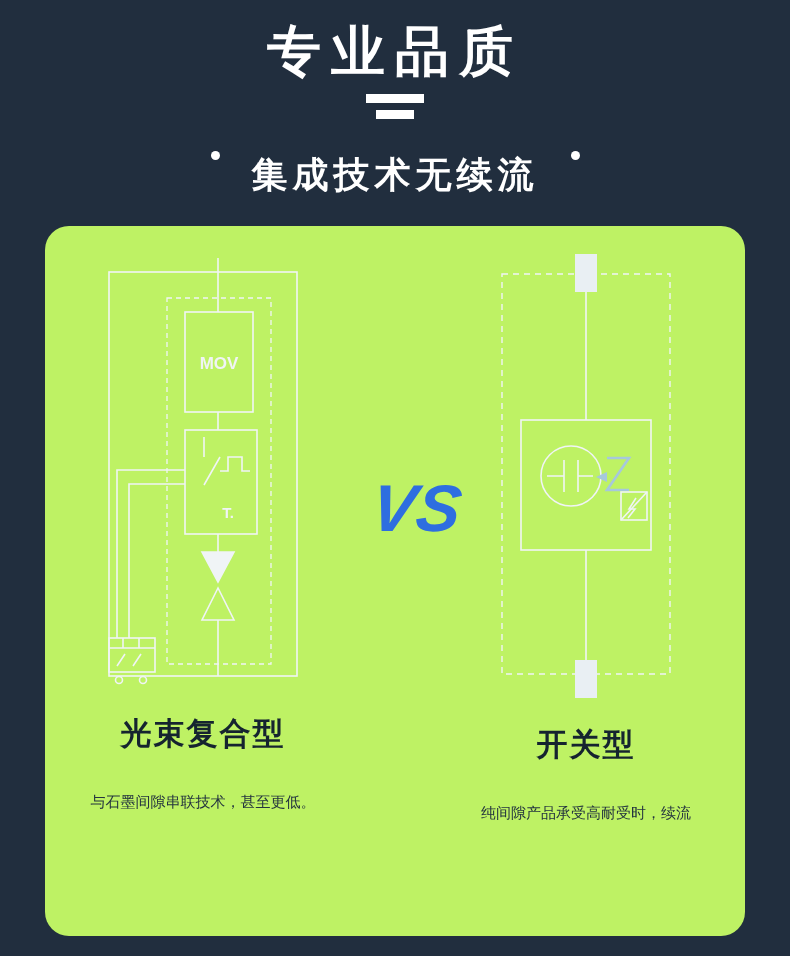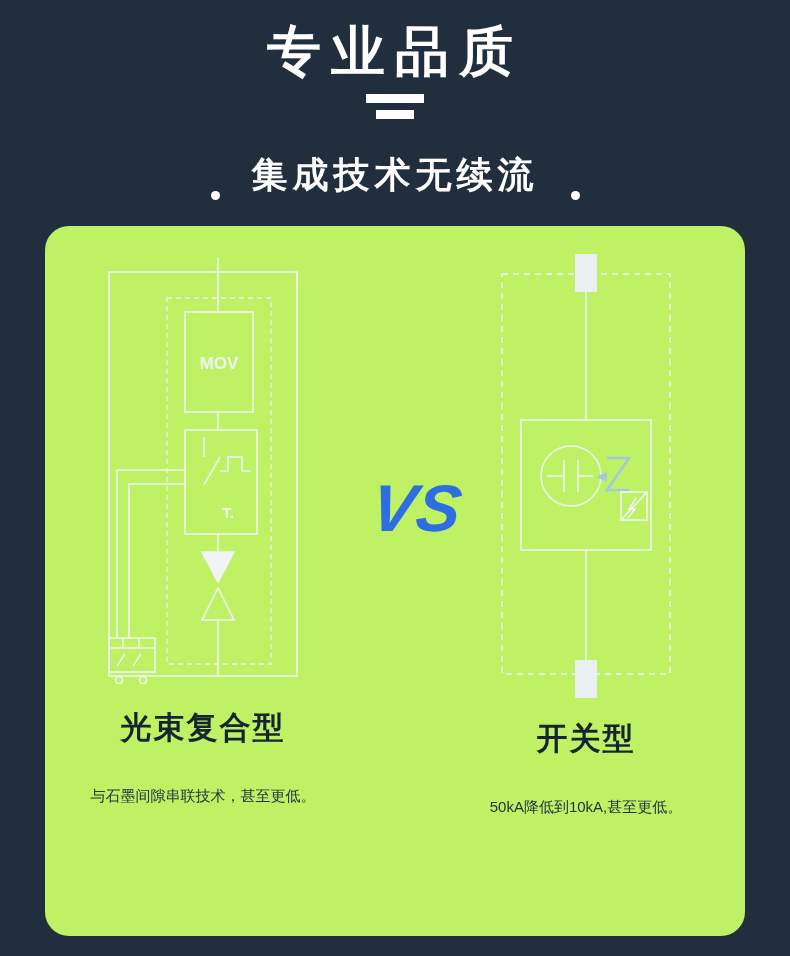--- a/index.html
+++ b/index.html
@@ -14,40 +14,40 @@
   .header{text-align:center;padding-top:20px;}
   .title{
     color:#ffffff;font-size:54px;font-weight:bold;
     letter-spacing:10px;line-height:1.15;
   }
   .bar{background:#ffffff;margin:0 auto;}
   .bar1{width:58px;height:9px;margin-top:12px;}
   .bar2{width:38px;height:9px;margin-top:7px;}
   .subtitle-row{
     margin-top:32px;
-    display:flex;align-items:flex-end;justify-content:center;gap:32px;
+    display:flex;align-items:flex-start;justify-content:center;gap:32px;
   }
   .dot{width:9px;height:9px;border-radius:50%;background:#ffffff;flex:0 0 auto;}
   .subtitle{
     color:#ffffff;font-size:36px;font-weight:bold;letter-spacing:5px;
   }
   
   .card{
     width:700px;height:710px;
     margin:26px auto 0;
     background:#bef264;
     border-radius:24px;
     position:relative;
   }
   .col{position:absolute;text-align:center;}
   .col-left{left:38px;top:30px;width:240px;}
   .col-right{right:44px;top:26px;width:230px;}
   .diagram{display:block;margin:0 auto;}
   .col-title{
-    margin-top:16px;
+    margin-top:22px;
     font-size:31px;font-weight:bold;color:#15242f;letter-spacing:2px;
   }
   .col-desc{
     margin-top:34px;
     font-size:15px;color:#24343f;line-height:1.75;
   }
   .col-desc div{white-space:nowrap;}
   .vs{
     position:absolute;left:372px;top:244px;
     transform:translateX(-50%) skewX(-8deg);
@@ -118,18 +118,18 @@
           <rect x="126" y="240" width="26" height="28"></rect>
           <path d="M126 268 L152 240"></path>
           <path d="M141 246 L134 257 H140 L133 266"></path>
           <line x1="91" y1="298" x2="91" y2="410"></line>
         </g>
         <rect x="80" y="2" width="22" height="38" fill="#e9eff3"></rect>
         <rect x="80" y="408" width="22" height="38" fill="#e9eff3"></rect>
       </svg>
       <div class="col-title">开关型</div>
       <div class="col-desc">
-        <div>50kA降低到10kA,甚至更低。</div>
+        <div>纯间隙产品承受高耐受时，续流</div>
       </div>
     </div>
 
   </div>
 </div>
 
 </body></html>

